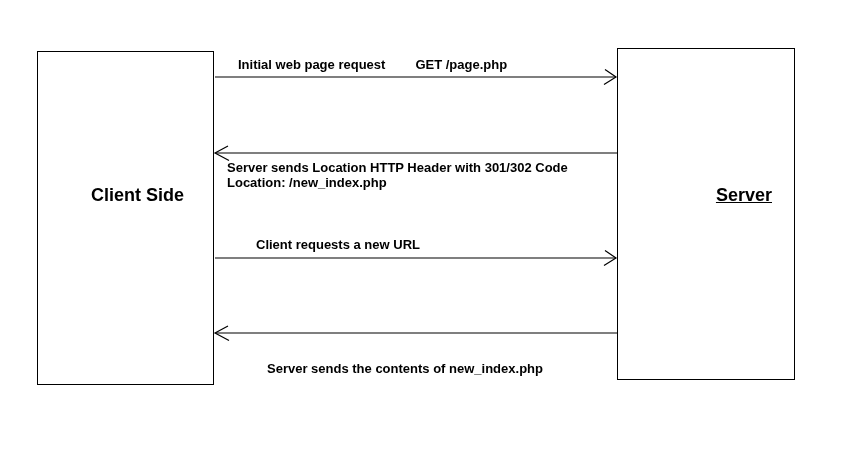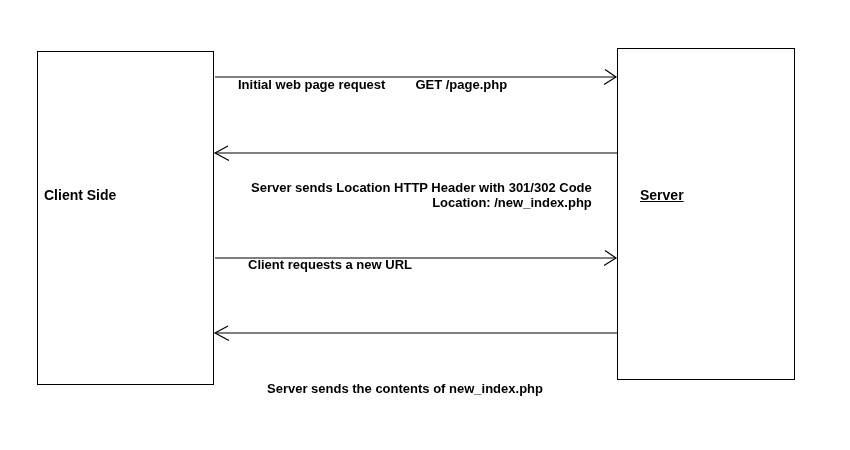--- a/index.html
+++ b/index.html
@@ -19,24 +19,24 @@
   .actor-box {
     position: absolute;
     border: 1px solid #000000;
     background: #ffffff;
     box-sizing: border-box;
   }
   #client-box { left: 37px; top: 51px; width: 177px; height: 334px; }
   #server-box { left: 617px; top: 48px; width: 178px; height: 332px; }
   .actor-label {
     position: absolute;
-    font-size: 14px;
+    font-size: 18px;
     font-weight: bold;
     line-height: 15px;
-    text-align: left;
+    text-align: right;
     white-space: nowrap;
   }
   #client-label { left: 44px; top: 188px; width: 140px; }
   #server-label { left: 640px; top: 188px; width: 132px; text-decoration: underline; }
   svg.arrows {
     position: absolute;
     left: 0;
     top: 0;
     width: 850px;
     height: 450px;
@@ -45,26 +45,25 @@
     stroke: #000000;
     stroke-width: 1.2;
     fill: none;
   }
   .msg {
     position: absolute;
     font-size: 13px;
     font-weight: bold;
     white-space: nowrap;
     line-height: 15px;
-    margin-top: 20px;
   }
   .msg-row { display: flex; }
   #msg1 { left: 238px; top: 57px;  gap: 30px; }
-  #msg2 { left: 251px; top: 160px; text-align: right; }
-  #msg3 { left: 248px; top: 237px; gap: 20px; }
+  #msg2 { left: 227px; top: 160px; }
+  #msg3 { left: 256px; top: 237px; gap: 20px; }
   #msg4 { left: 267px; top: 361px; }
 </style>
 </head>
 <body>
 
 <div class="stage">
 
   <div class="actor-box" id="client-box"></div>
   <div class="actor-box" id="server-box"></div>
 

